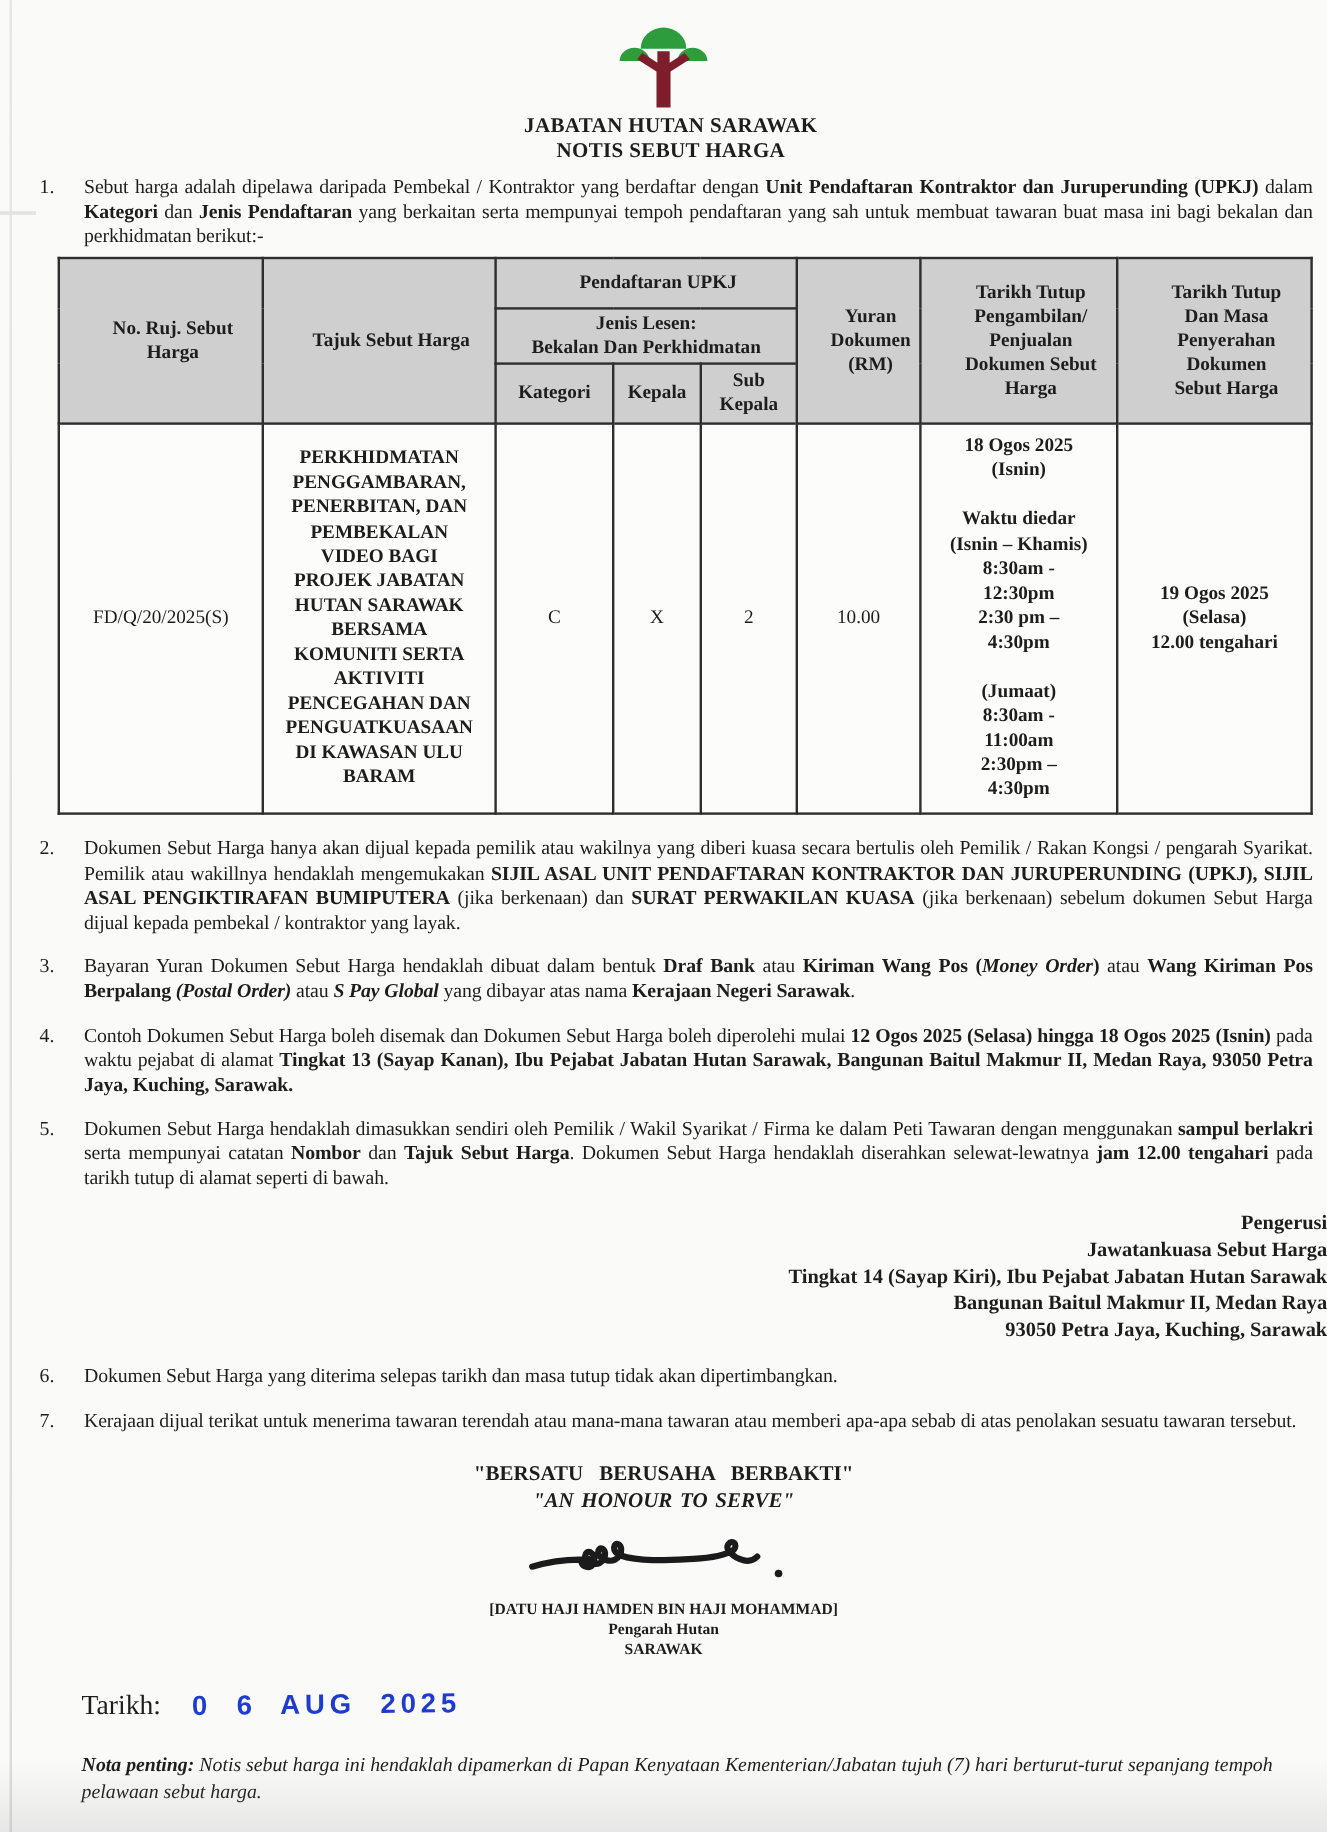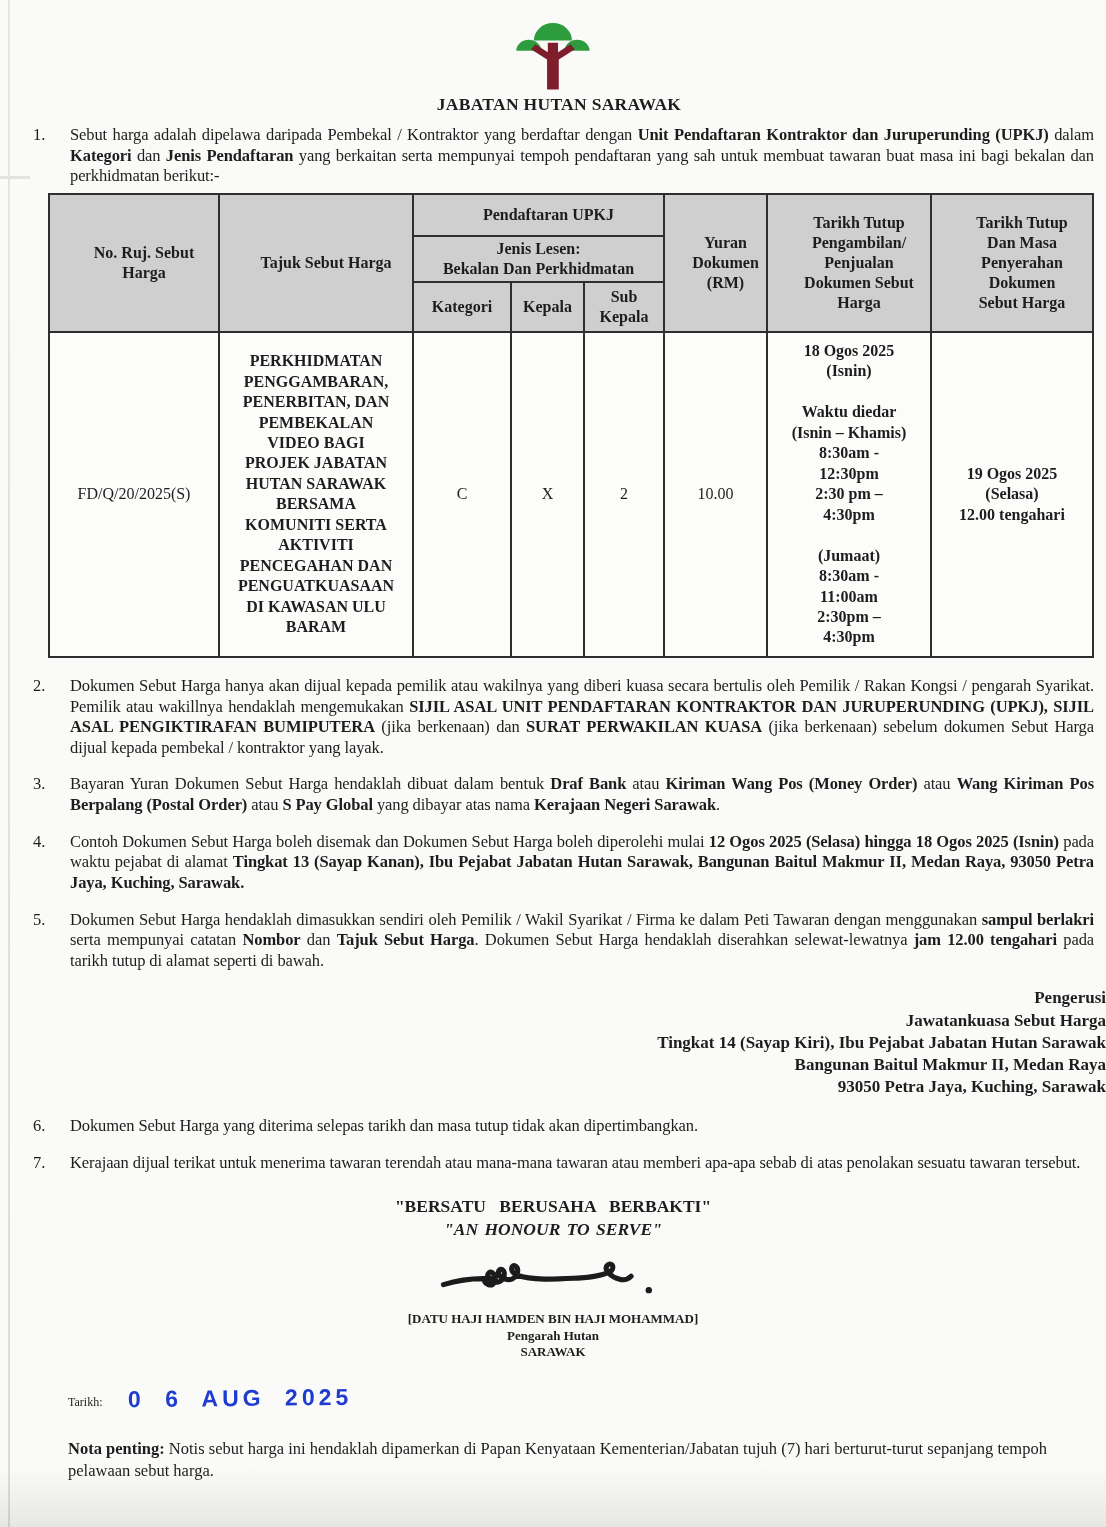--- a/index.html
+++ b/index.html
@@ -18,21 +18,21 @@
   .scan-smudge{position:absolute;left:0;top:176px;width:30px;height:3px;background:#e3e3e1;}
 
   .header{text-align:center;padding-top:12px;}
   .logo svg{height:82px;display:block;margin:0 auto;}
   .title-line{font-weight:bold;font-size:17.5px;line-height:1.2;letter-spacing:.3px;padding-left:12px;}
 
   .item{display:flex;margin:0 12px 16px 33px;}
   .item .num{width:37px;flex:none;font-size:16.5px;line-height:1.25;}
   .item .txt{flex:1;font-size:16.5px;line-height:1.25;text-align:justify;letter-spacing:-0.1px;}
   .b{font-weight:bold;}
-  .i{margin-top:28px;}
+  .i{font-style:italic;margin-top:28px;}
 
   #item-1{margin-top:10px;margin-bottom:6px;}
 
   table.quote{border-collapse:collapse;margin:0 0 18px 48px;table-layout:fixed;width:1044px;}
   table.quote th,table.quote td{border:2px solid #2e2e2e;padding:2px 4px;text-align:center;vertical-align:middle;}
   table.quote thead th{background:#cfcfcf;font-weight:bold;font-size:16px;line-height:1.25;white-space:pre-line;}
   table.quote tbody td{background:#fcfcfb;font-size:16px;line-height:1.28;white-space:pre-line;padding:8px 4px;}
   td.cell-tajuk{font-weight:bold;font-size:15.5px;}
   td.cell-tarikh{font-weight:bold;font-size:15.5px;}
   table.quote thead tr.r1 th{height:36px;padding-left:24px;}
@@ -44,21 +44,21 @@
   .motto{text-align:center;margin-top:22px;}
   .motto .l1{font-weight:bold;font-size:17.5px;word-spacing:9px;line-height:1.3;}
   .motto .l2{font-weight:bold;font-style:italic;font-size:17.5px;word-spacing:2px;line-height:1.3;}
 
   .signature{text-align:center;margin-top:10px;}
   .signature svg{height:56px;}
 
   .signatory{text-align:center;font-weight:bold;font-size:13px;line-height:1.3;white-space:pre-line;}
 
   .date-row{display:flex;align-items:baseline;margin:24px 0 0 68px;}
-  .date-row .lbl{font-size:12px;}
+  .date-row .lbl{font-size:23px;}
   .date-row .stamp{
     font-family:"Liberation Sans","DejaVu Sans",sans-serif;
     font-weight:bold;font-size:23px;color:#1f3cd1;
     letter-spacing:4px;word-spacing:10px;margin-left:26px;
     transform:rotate(-0.6deg);
   }
 
   .footnote{margin:26px 44px 0 68px;font-size:16.5px;line-height:1.3;}
 </style>
 </head>
@@ -70,20 +70,21 @@
 <div class="header">
   <div class="logo">
     <svg viewBox="0 0 120 112" xmlns="http://www.w3.org/2000/svg" aria-hidden="true">
       <path d="M34,39 A26,24 0 0 1 86,39 Z" fill="#2d9c3c"></path>
       <path d="M10,53 A17,15 0 0 1 44,53 Z" fill="#2d9c3c"></path>
       <path d="M76,53 A17,15 0 0 1 110,53 Z" fill="#2d9c3c"></path>
       <path d="M53,42 L67,42 L67,55 L84,44 L90,51 L68,65 L68,106 L52,106 L52,65 L30,51 L36,44 L53,55 Z" fill="#7e1e2c"></path>
     </svg>
   </div>
   <div class="title-line">JABATAN HUTAN SARAWAK</div>
+  <div class="title-line">NOTIS SEBUT HARGA</div>
 </div>
 
 <div class="item" id="item-1">
   <div class="num">1.</div>
   <div class="txt"><span>Sebut harga adalah dipelawa daripada Pembekal / Kontraktor yang berdaftar dengan </span><span class="b">Unit Pendaftaran Kontraktor dan Juruperunding (UPKJ)</span><span> dalam </span><span class="b">Kategori</span><span> dan </span><span class="b">Jenis Pendaftaran</span><span> yang berkaitan serta mempunyai tempoh pendaftaran yang sah untuk membuat tawaran buat masa ini bagi bekalan dan perkhidmatan berikut:-</span></div>
 </div>
 
 <table class="quote">
   <colgroup>
     <col style="width:170px">

